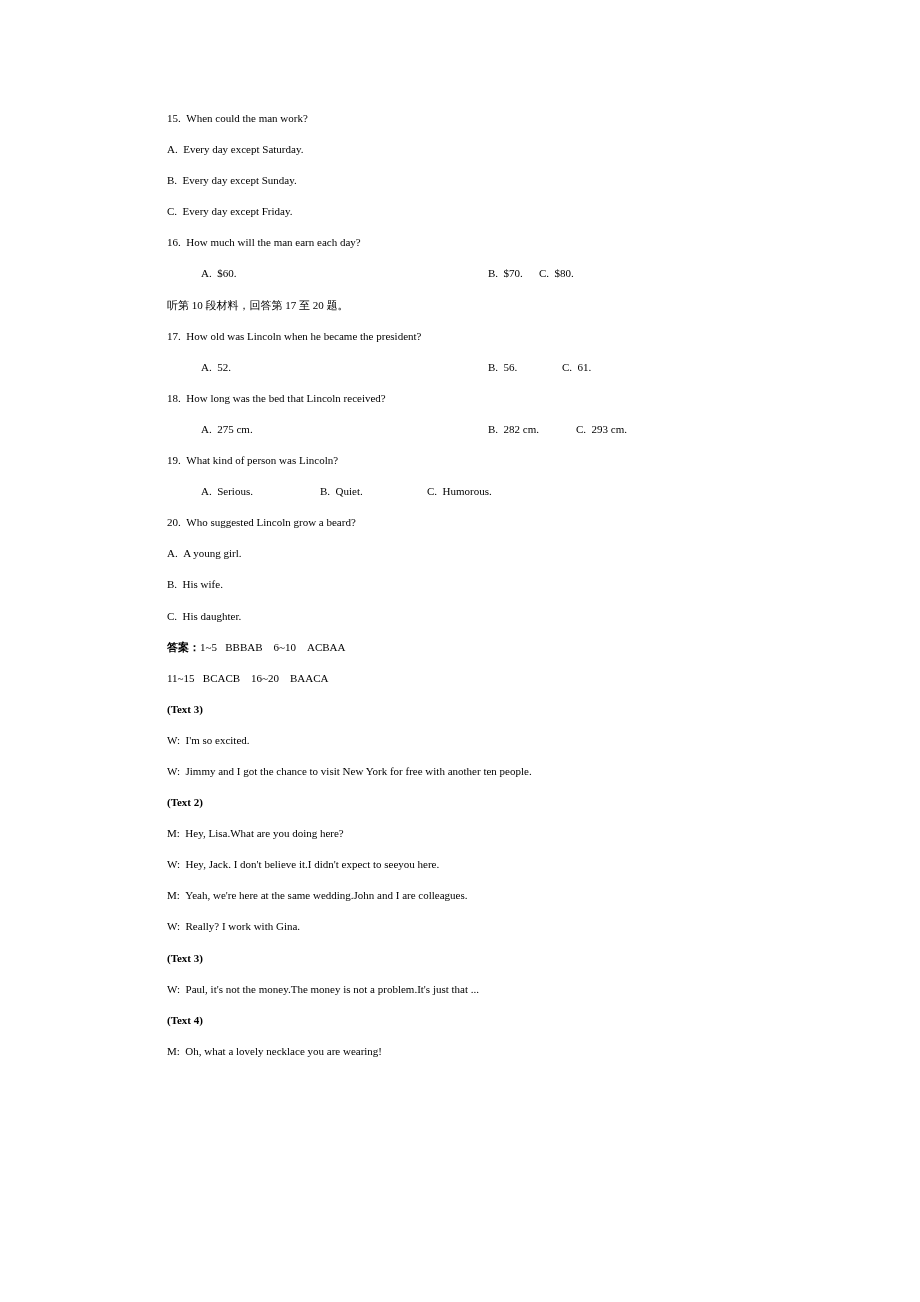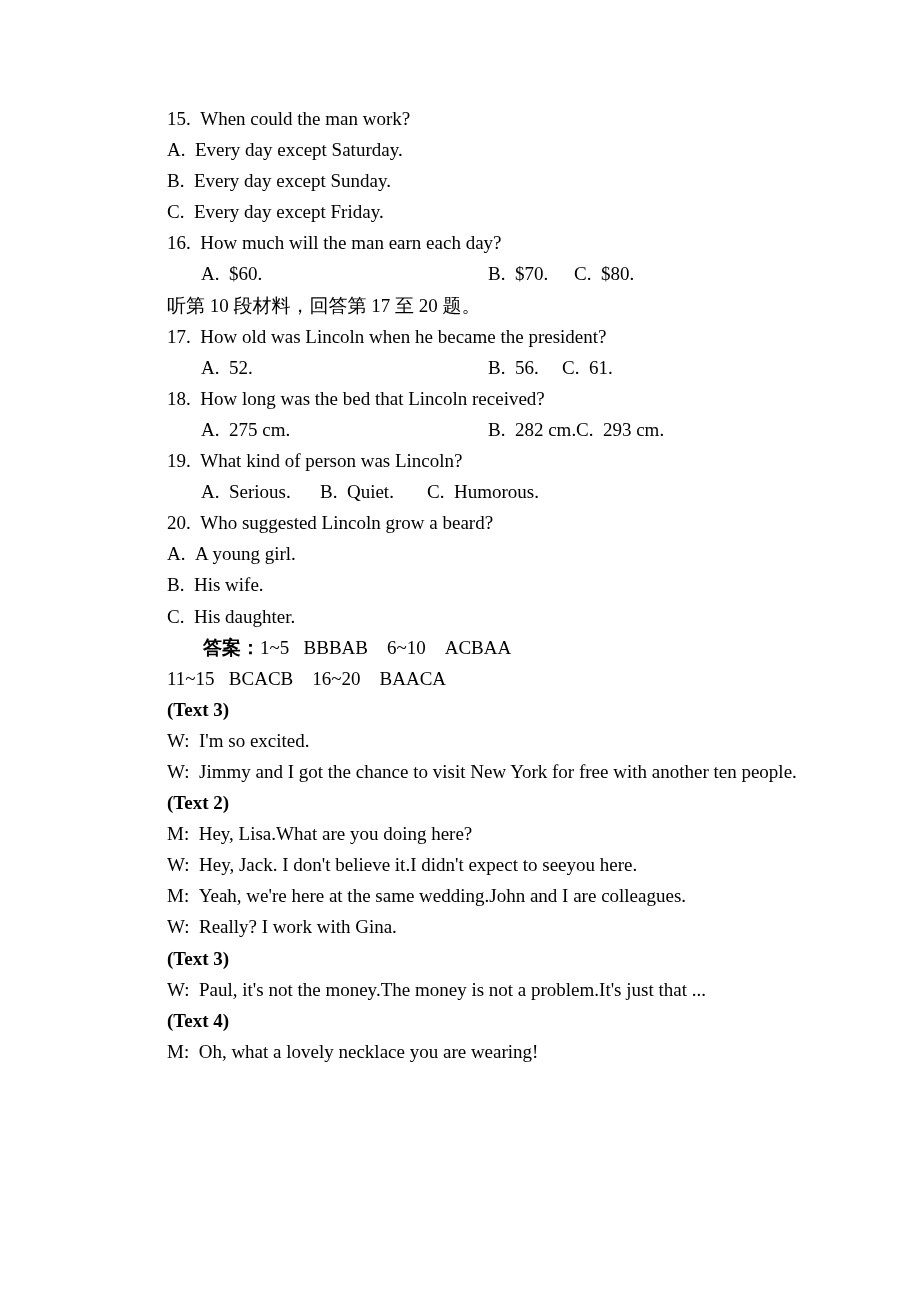--- a/index.html
+++ b/index.html
@@ -3,21 +3,21 @@
 <meta charset="utf-8">
 <style>
   html, body { margin: 0; padding: 0; background: #ffffff; }
   .page {
     position: relative;
     width: 920px;
     height: 1302px;
     background: #ffffff;
     color: #000000;
     font-family: "Liberation Serif", "DejaVu Serif", serif;
-    font-size: 19px;
+    font-size: 11px;
     overflow: hidden;
   }
   .content {
     position: absolute;
     left: 133px;
     top: 103px;
     width: 655px;
   }
   .content p {
     margin: 0;
@@ -31,26 +31,26 @@
     text-indent: 0;
   }
   .opt {
     position: absolute;
     top: 0;
     white-space: nowrap;
   }
   
   .colA   { left: 34px;  }
   .colB2  { left: 321px; }  
-  .c16c   { left: 407px; }
+  .c16c   { left: 372px; }
   .c17c   { left: 395px; }
   .c18c   { left: 409px; }
   .c19b   { left: 153px; }
   .c19c   { left: 260px; }
-  .b { font-weight: bold; margin-left: 36px; }
+  .b { font-weight: bold; }
 </style>
 </head>
 <body>
 
 <div class="page">
   <div class="content">
 
     <p class="nowrap">15.&nbsp;&nbsp;When could the man work?</p>
     <p class="nowrap">A.&nbsp;&nbsp;Every day except Saturday.</p>
     <p class="nowrap">B.&nbsp;&nbsp;Every day except Sunday.</p>

